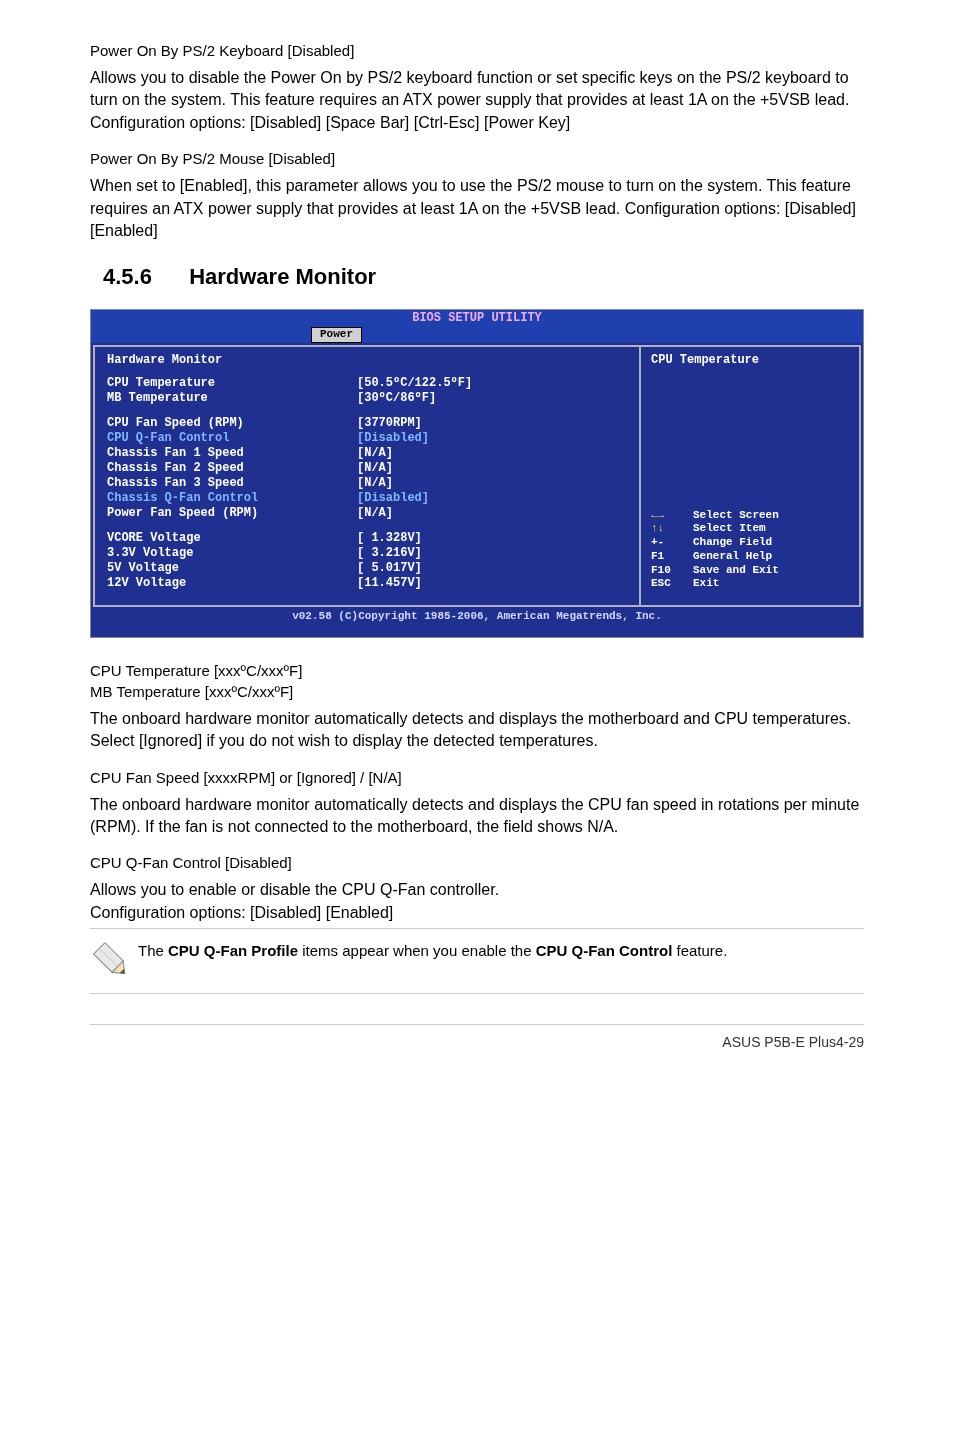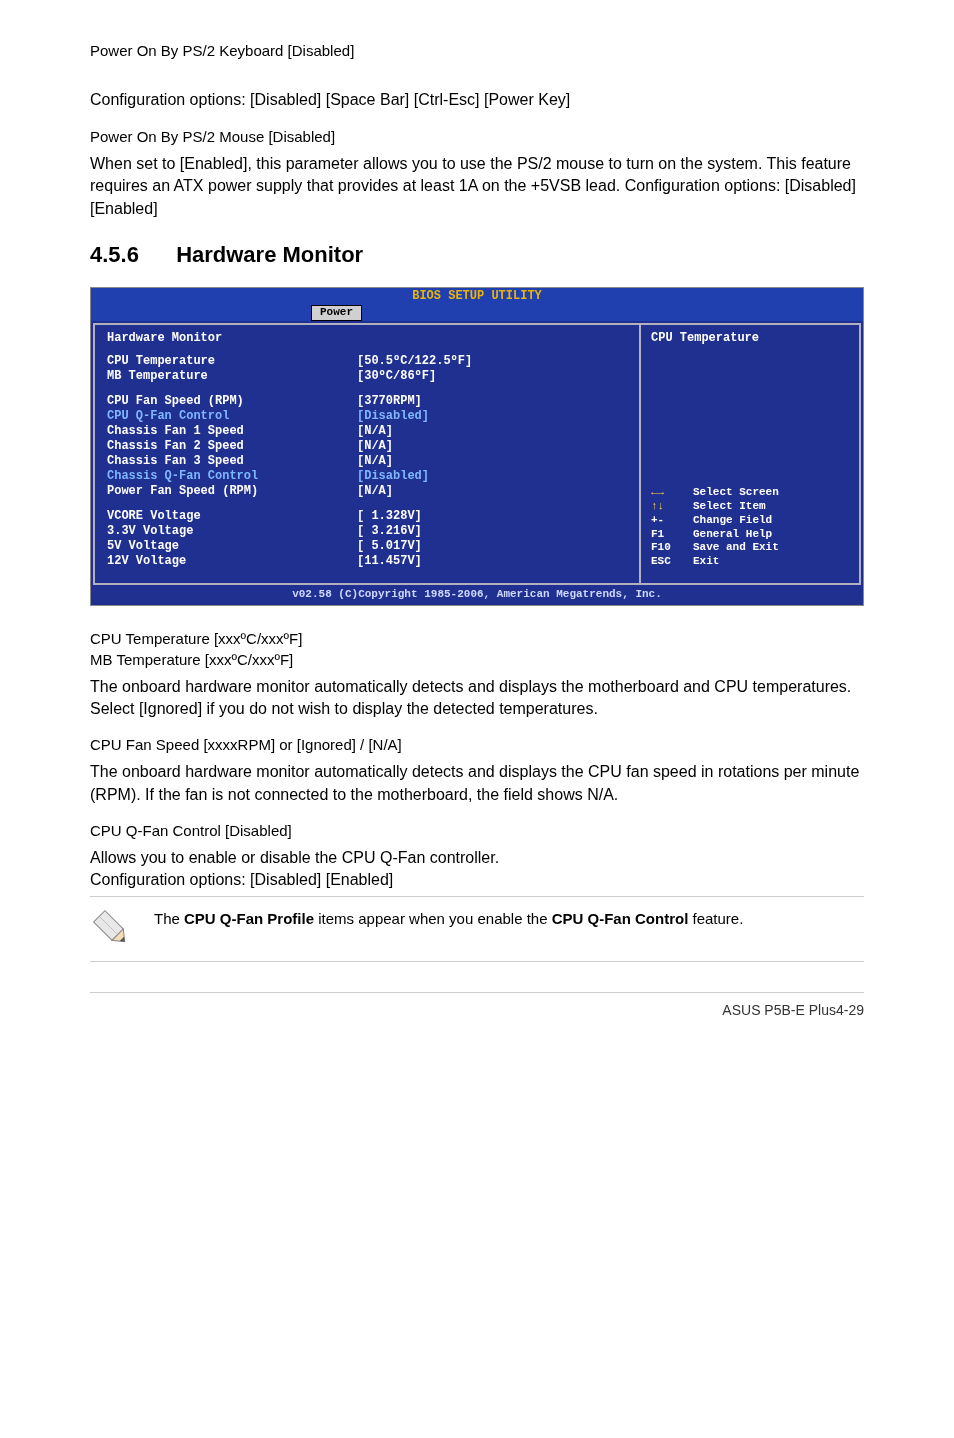--- a/index.html
+++ b/index.html
@@ -22,41 +22,41 @@
     font-weight: normal;
     margin-bottom: 6px;
   }
   p.body-p {
     font-size: 16px;
     margin-bottom: 14px;
   }
   h1.num-h {
     font-size: 22px;
     font-weight: bold;
-    margin: 20px 0 16px 0;
+    margin: 20px 0 16px 13px;
   }
   h1.num-h .num {
     display: inline-block;
     width: 80px;
   }
 
   
   .bios-wrap {
     border: 1px solid #888;
     background: #203090;
     color: #fff;
     font-family: "Courier New", monospace;
     font-size: 12px;
     line-height: 1.25;
     margin-bottom: 22px;
   }
   .bios-title {
     background: #2040b0;
     text-align: center;
-    color: #eab308;
+    color: #f0abfc;
     font-weight: bold;
     padding: 1px 0;
   }
   .bios-tabbar {
     background: #2040b0;
     padding: 0 17px 0 220px;
     height: 16px;
   }
   .bios-tab {
     display: inline-block;
@@ -119,32 +119,32 @@
   }
   .legend-row .k {
     width: 42px;
   }
   .legend-row.yellow .k { color: #ffd24a; }
   .bios-footer {
     background: #203090;
     color: #cfd8ff;
     text-align: center;
     font-weight: bold;
-    padding: 1px 0 3px 0;
+    padding: 1px 0 13px 0;
     font-size: 11px;
   }
 
   
   .note-wrap {
     border-top: 1px solid #ccc;
     border-bottom: 1px solid #ccc;
     padding: 10px 0;
     display: flex;
     align-items: flex-start;
-    gap: 20px;
+    gap: 4px;
     margin-bottom: 30px;
     margin-top: 4px;
   }
   .note-icon {
     width: 44px;
     height: 44px;
     flex-shrink: 0;
   }
   .note-text {
     font-size: 15px;
@@ -160,21 +160,21 @@
     font-size: 14px;
     color: #333;
     margin-top: 14px;
   }
 </style>
 </head>
 <body>
 
 <h2 class="section-h">Power On By PS/2 Keyboard [Disabled]</h2>
 <p class="body-p">
-  <br>
+  <span>Allows you to disable the Power On by PS/2 keyboard function or set specific keys on the PS/2 keyboard to turn on the system. This feature requires an ATX power supply that provides at least 1A on the +5VSB lead.</span><br>
   <span>Configuration options: [Disabled] [Space Bar] [Ctrl-Esc] [Power Key]</span>
 </p>
 
 <h2 class="section-h">Power On By PS/2 Mouse [Disabled]</h2>
 <p class="body-p">When set to [Enabled], this parameter allows you to use the PS/2 mouse to turn on the system. This feature requires an ATX power supply that provides at least 1A on the +5VSB lead. Configuration options: [Disabled] [Enabled]</p>
 
 <h1 class="num-h">
   <span class="num">4.5.6</span>
   <span>Hardware Monitor</span>
 </h1>

